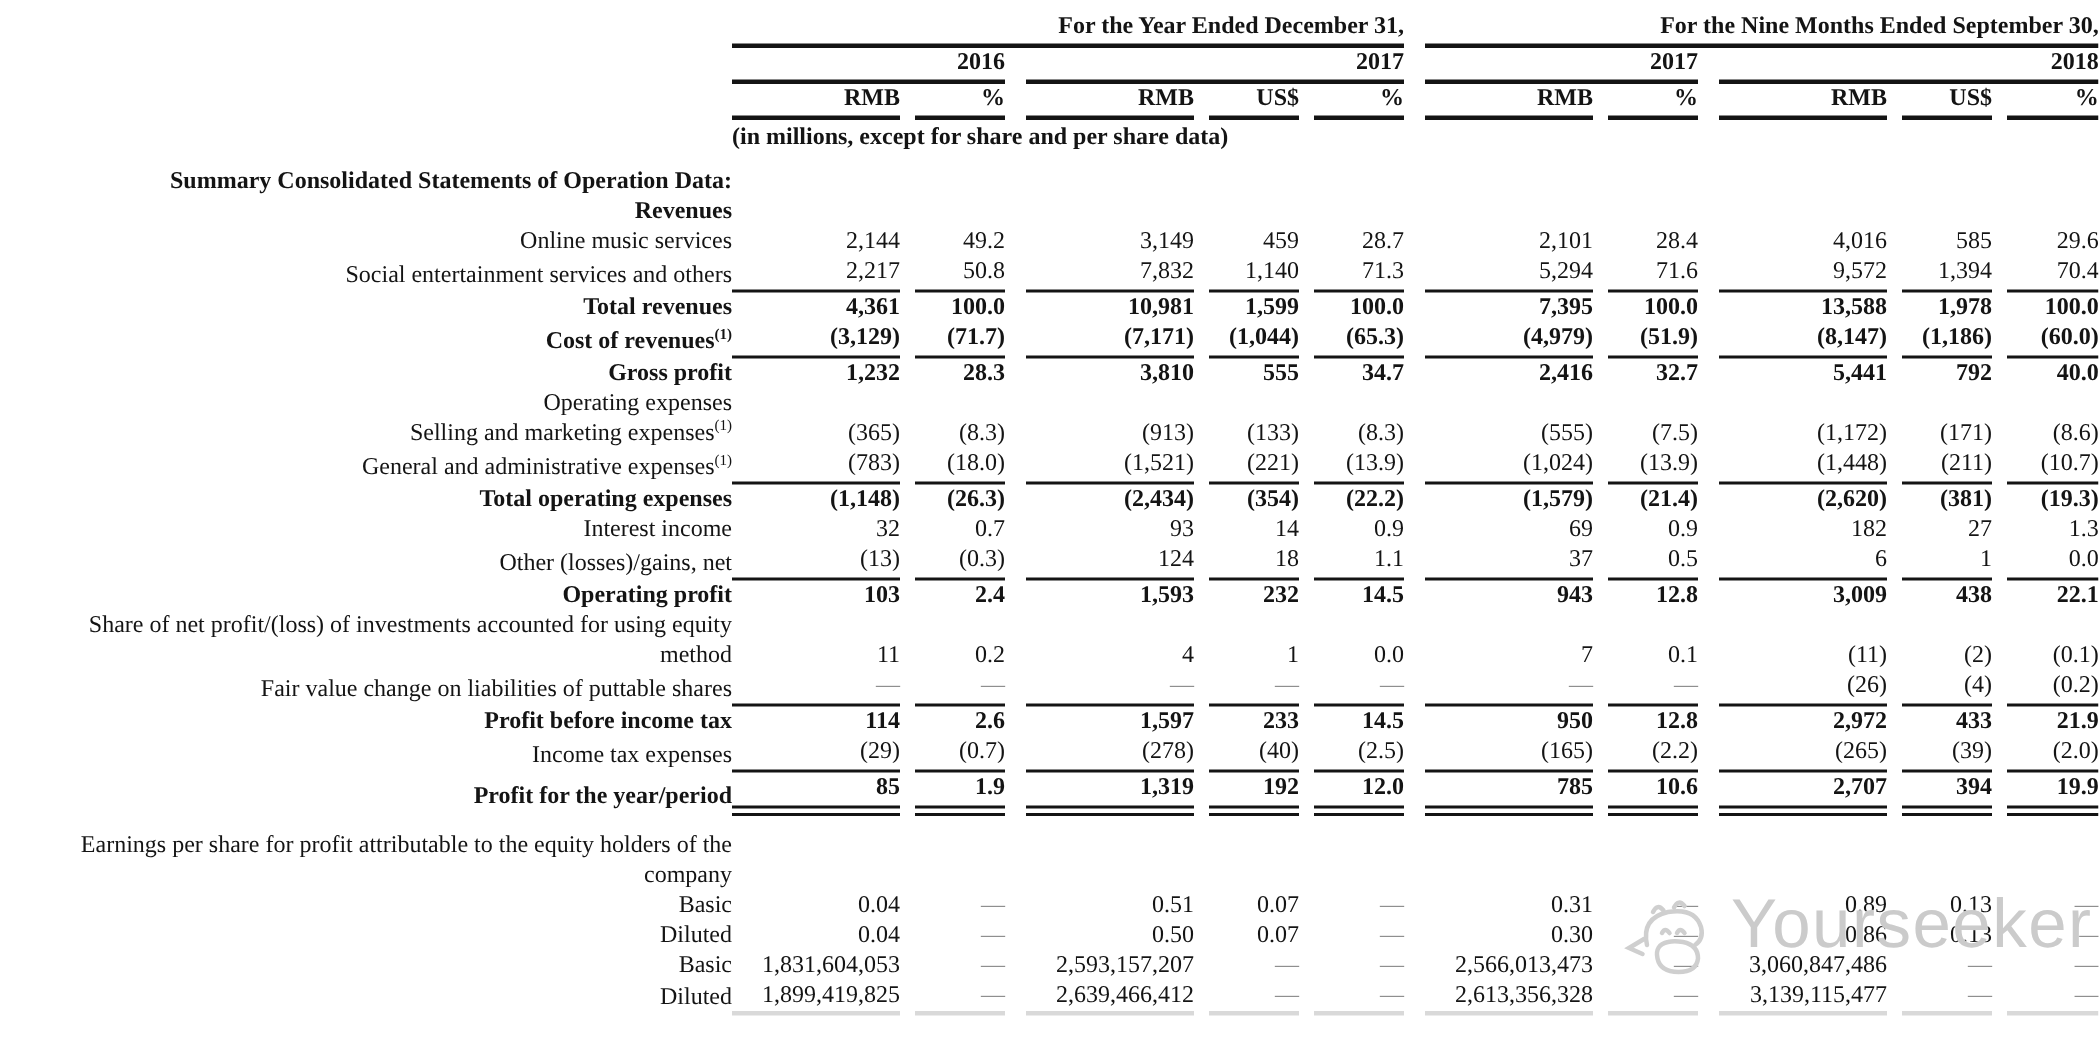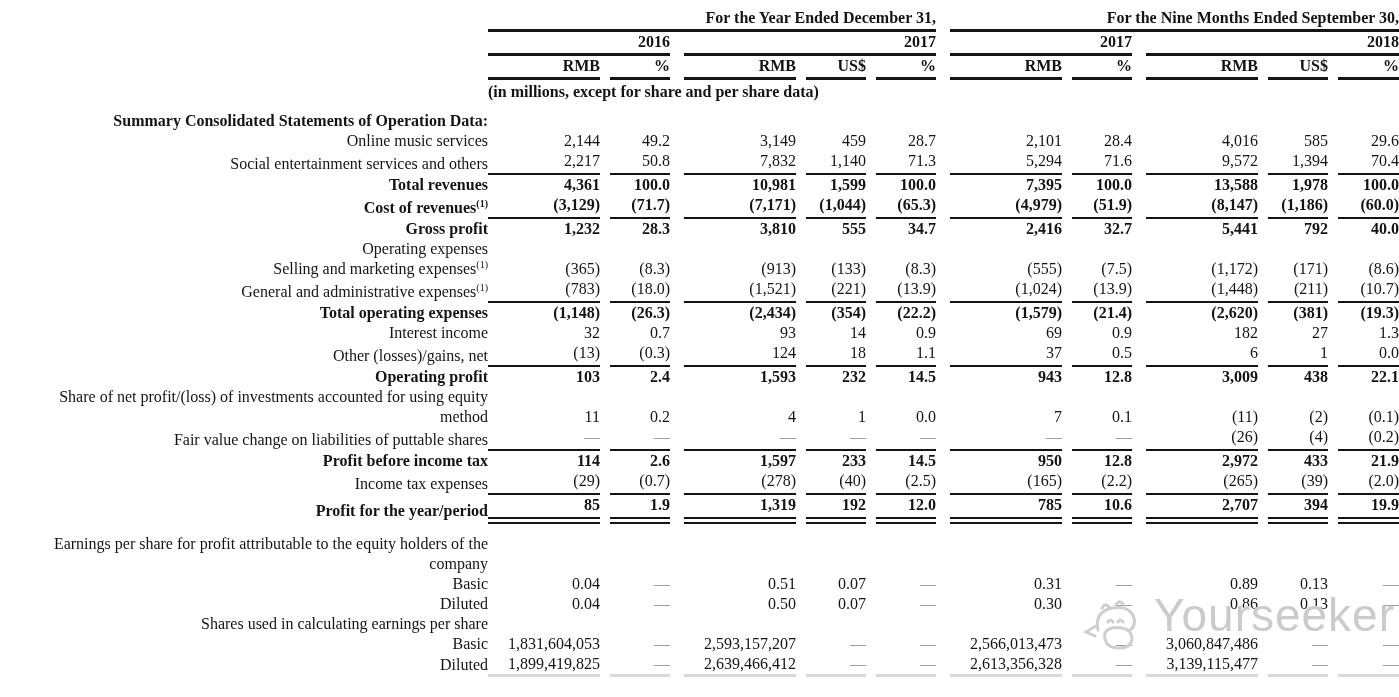--- a/index.html
+++ b/index.html
@@ -113,20 +113,42 @@
         <td></td>
         <td class="v b"></td>
         <td></td>
         <td class="v b"></td>
         <td></td>
         <td class="v b"></td>
         <td></td>
         <td class="v b"></td>
       </tr>
       <tr>
+        <td class="lbl b">Revenues</td>
+        <td class="v b"></td>
+        <td></td>
+        <td class="v b"></td>
+        <td></td>
+        <td class="v b"></td>
+        <td></td>
+        <td class="v b"></td>
+        <td></td>
+        <td class="v b"></td>
+        <td></td>
+        <td class="v b"></td>
+        <td></td>
+        <td class="v b"></td>
+        <td></td>
+        <td class="v b"></td>
+        <td></td>
+        <td class="v b"></td>
+        <td></td>
+        <td class="v b"></td>
+      </tr>
+      <tr>
         <td class="lbl i1">Online music services</td>
         <td class="v">2,144</td>
         <td></td>
         <td class="v">49.2</td>
         <td></td>
         <td class="v">3,149</td>
         <td></td>
         <td class="v">459</td>
         <td></td>
         <td class="v">28.7</td>
@@ -595,42 +617,20 @@
         <td></td>
         <td class="v">0.30</td>
         <td></td>
         <td class="v dim">—</td>
         <td></td>
         <td class="v">0.86</td>
         <td></td>
         <td class="v">0.13</td>
         <td></td>
         <td class="v dim">—</td>
-      </tr>
-      <tr>
-        <td class="lbl">Shares used in calculating earnings per share</td>
-        <td class="v"></td>
-        <td></td>
-        <td class="v"></td>
-        <td></td>
-        <td class="v"></td>
-        <td></td>
-        <td class="v"></td>
-        <td></td>
-        <td class="v"></td>
-        <td></td>
-        <td class="v"></td>
-        <td></td>
-        <td class="v"></td>
-        <td></td>
-        <td class="v"></td>
-        <td></td>
-        <td class="v"></td>
-        <td></td>
-        <td class="v"></td>
       </tr>
       <tr>
         <td class="lbl i1">Basic</td>
         <td class="v">1,831,604,053</td>
         <td></td>
         <td class="v dim">—</td>
         <td></td>
         <td class="v">2,593,157,207</td>
         <td></td>
         <td class="v dim">—</td>

